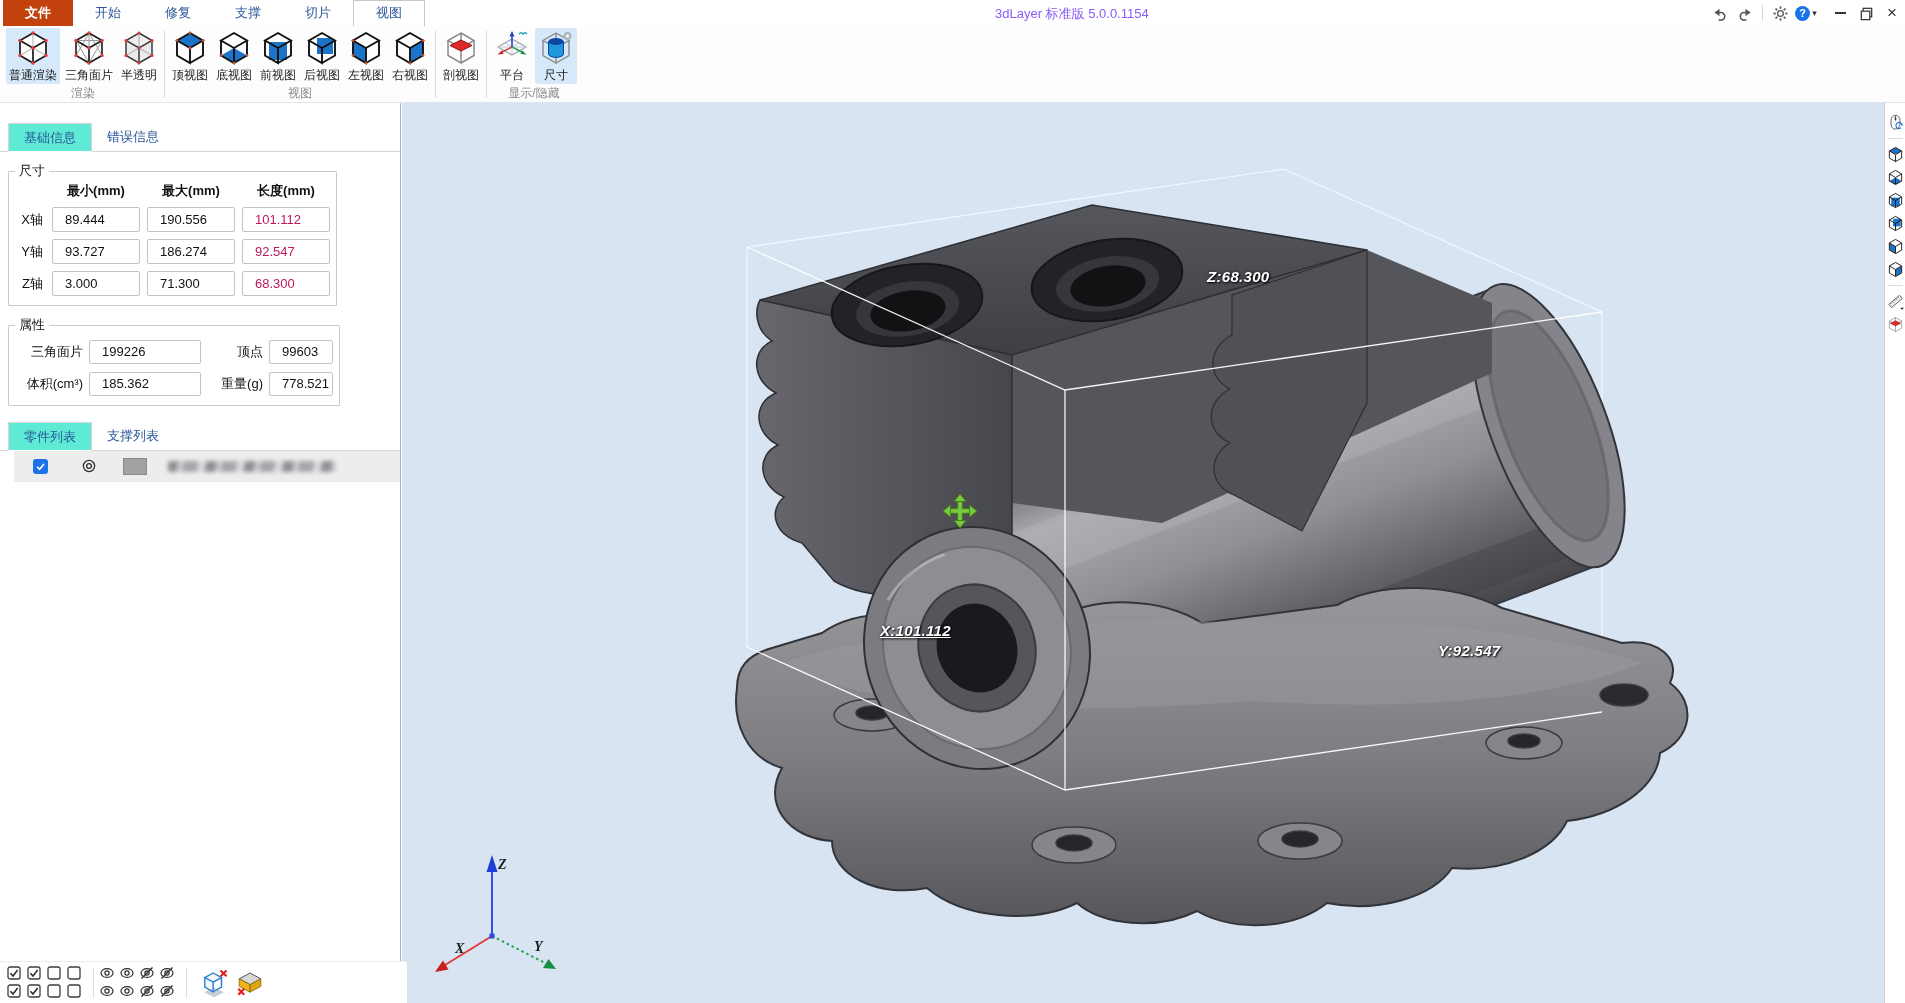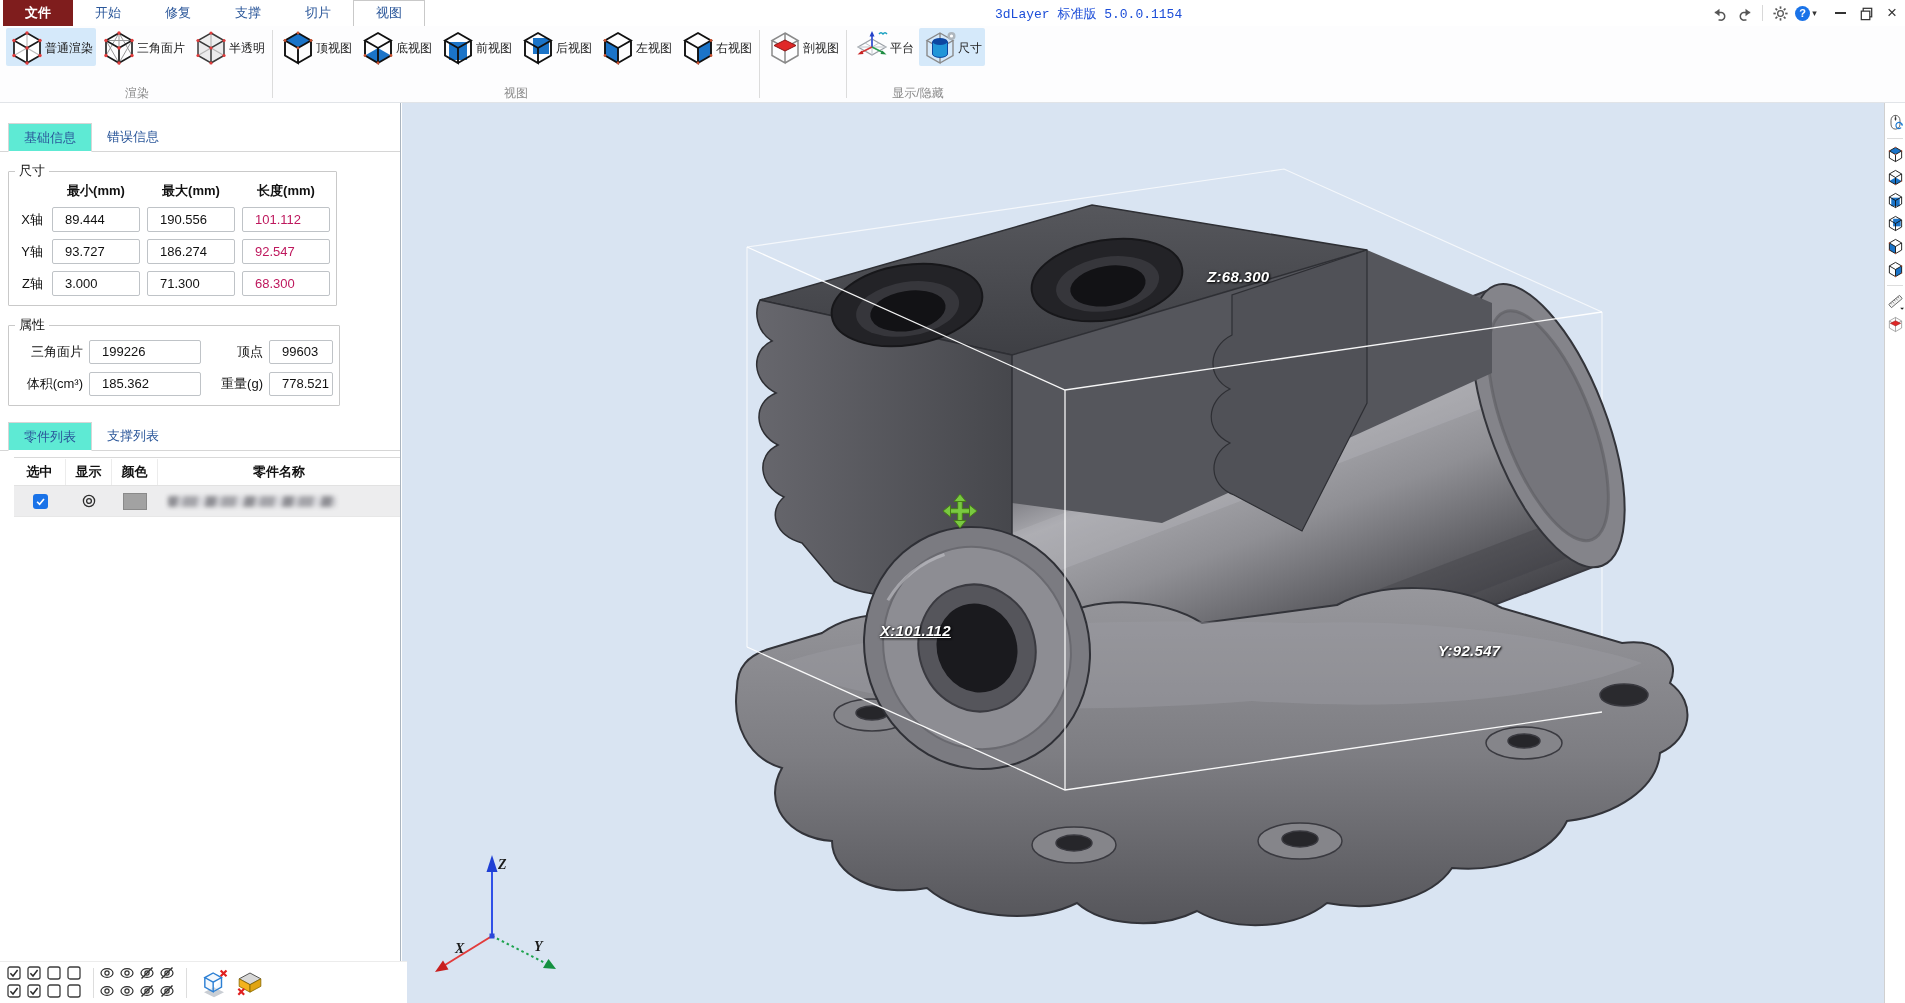--- a/index.html
+++ b/index.html
@@ -1,38 +1,38 @@
 <!DOCTYPE html>
 <html><head>
 <meta charset="utf-8">
 <style>
   html,body{margin:0;padding:0;width:1905px;height:1003px;overflow:hidden;background:#fff;
     font-family:"Liberation Sans","DejaVu Sans",sans-serif;-webkit-font-smoothing:antialiased;}
   
   .titlebar{position:absolute;top:0;left:0;right:0;height:26px;background:#fff;z-index:30;}
   .mtabs{position:absolute;left:3px;top:0;height:26px;display:flex;}
   .mtab{min-width:58px;padding:0 6px;text-align:center;line-height:25px;font-size:13px;color:#2b579a;cursor:default;}
-  .mtab.file{background:#7f1d1d;color:#fff;font-weight:bold;}
+  .mtab.file{background:#c2410c;color:#fff;font-weight:bold;}
   .mtab.sel{background:#fff;border:1px solid #c9c9c9;border-bottom:none;line-height:24px;}
-  .apptitle{position:absolute;left:995px;top:5px;font-size:13px;color:#1d4ed8;white-space:nowrap;font-family:Liberation Mono, monospace;}
+  .apptitle{position:absolute;left:995px;top:5px;font-size:13px;color:#8b5cf6;white-space:nowrap;}
   .wctrls{position:absolute;right:0;top:0;height:26px;display:flex;align-items:center;}
   .wbtn{width:26px;height:26px;display:flex;align-items:center;justify-content:center;color:#444;font-size:14px;}
   .wsep{width:1px;height:16px;background:#d8d8d8;margin:0 4px;}
   .helpbadge{width:15px;height:15px;border-radius:50%;background:#1a73e8;color:#fff;font-size:11px;font-weight:bold;
     display:flex;align-items:center;justify-content:center;}
   .caret{font-size:9px;color:#333;margin-left:2px;}
   .minline{width:11px;height:2px;background:#333;}
   .closex{font-size:17px;color:#333;}
   
   .ribbon{position:absolute;top:26px;left:0;right:0;height:76px;background:#fdfdfe;border-bottom:1px solid #e1e4e8;
     display:flex;align-items:stretch;padding-left:5px;z-index:25;}
   .rgroup{display:flex;flex-direction:column;}
   .rbtns{display:flex;align-items:flex-start;padding-top:2px;flex:1;}
   .rglabel{height:16px;line-height:14px;text-align:center;font-size:12px;color:#8a8a8a;}
-  .rbtn{display:flex;align-items:center;padding:2px 3px 0;margin:0 1px;border-radius:2px;}
+  .rbtn{display:flex;flex-direction:column;align-items:center;padding:2px 3px 0;margin:0 1px;border-radius:2px;}
   .rbtn .lbl{font-size:12px;color:#222;margin-top:1px;white-space:nowrap;}
   .rbtn.active{background:#d5e9fa;}
   .rsep{width:1px;background:#dcdcdc;margin:4px 3px;}
   .ic36{width:36px;height:36px;display:block;}
   .ic30{width:30px;height:30px;display:block;}
   .ic17{width:17px;height:17px;display:block;}
   .ic14{width:14px;height:14px;display:block;}
   
   .leftpanel{position:absolute;top:103px;left:0;width:400px;bottom:0;background:#fff;border-right:1px solid #aab4bf;z-index:20;}
   .ptabs{display:flex;border-bottom:1px solid #d6d6d6;padding-left:8px;height:28px;margin-top:20px;}
@@ -491,26 +491,20 @@
         </div>
     </div>
   </fieldset>
 
   <div class="ptabs second">
     <div class="ptab active">零件列表</div>
     <div class="ptab">支撑列表</div>
   </div>
 
   <div class="pltable">
-    <div class="plhead">
-      <span>选中</span>
-      <span>显示</span>
-      <span>颜色</span>
-      <span>零件名称</span>
-    </div>
     <div class="plrow">
       <div class="plcell">
           <span class="cbx">
             <svg viewBox="0 0 12 12">
               <path d="M2.3,6.3 L5,9 L9.8,3.2" stroke="#fff" stroke-width="1.8" fill="none"></path>
             </svg>
           </span>
         </div>
       <div class="plcell">
           <svg class="ic14">

